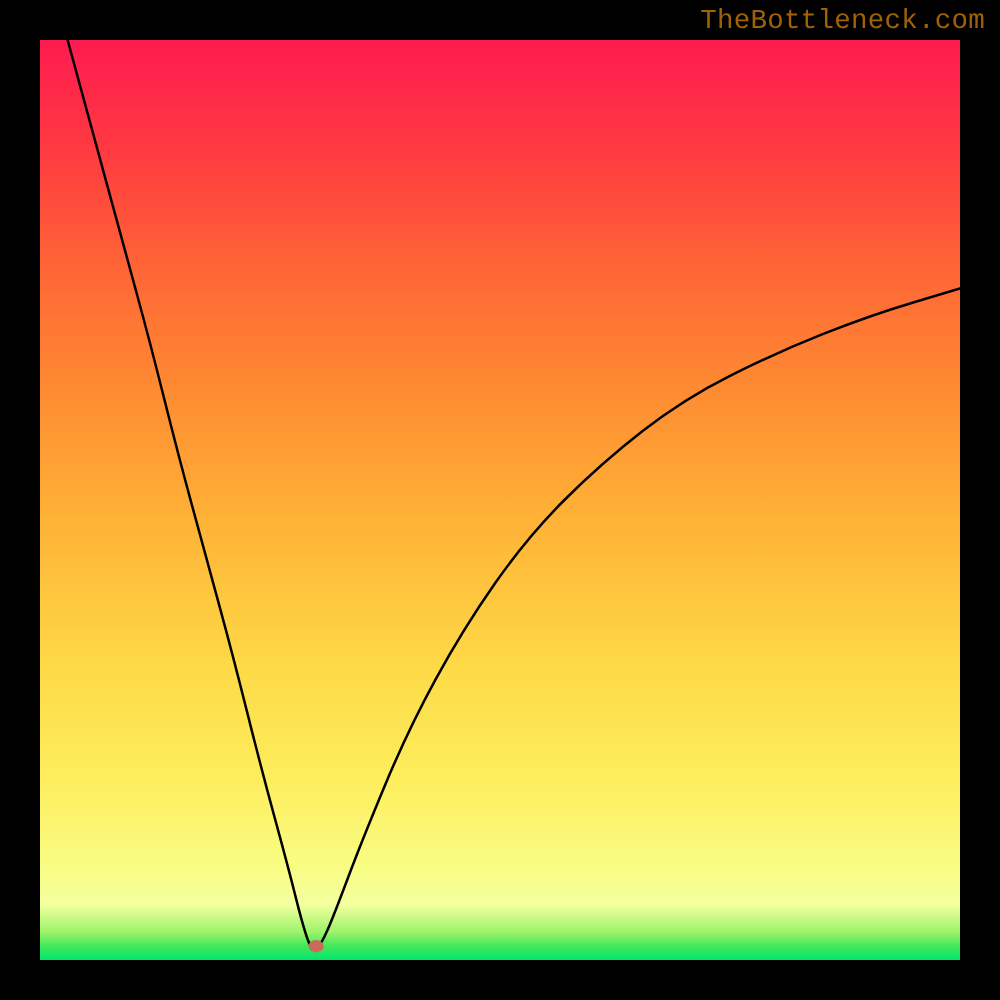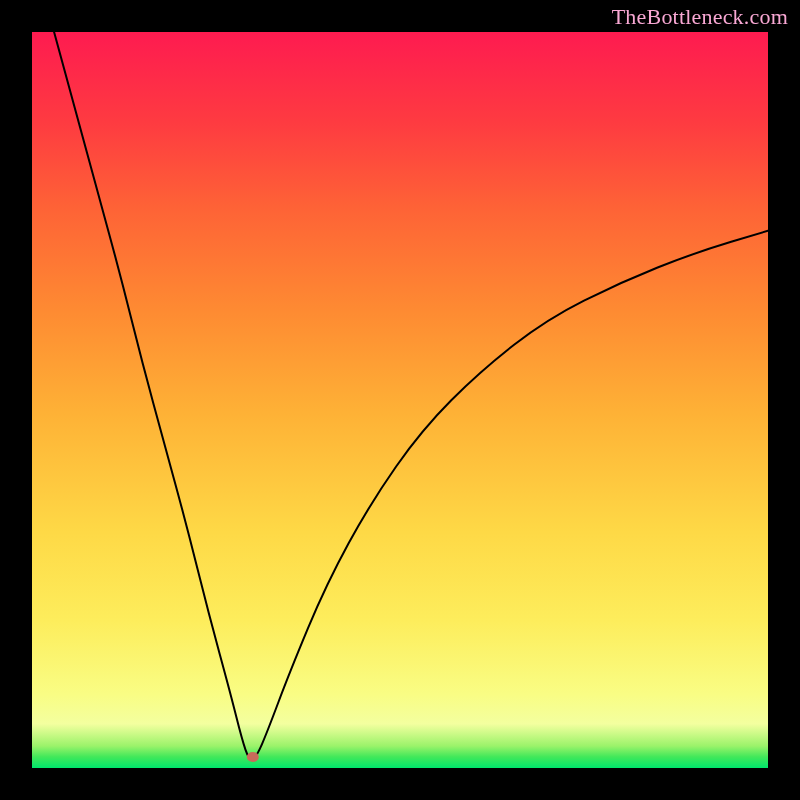--- a/index.html
+++ b/index.html
@@ -35,24 +35,24 @@
   }
   .curve {
     position: absolute;
     top: 0; left: 0;
     width: 736px; height: 736px;
   }
   .watermark {
     position: absolute;
     top: 4px;
     right: 12px;
-    font-family: Liberation Serif, serif;
+    font-family: Liberation Mono, monospace;
     font-size: 22px;
     font-weight: 500;
-    color: #f9a8d4;
+    color: #a16207;
     letter-spacing: 0.2px;
   }
 </style>
 </head>
 <body>
 
 <div class="frame">
   <div class="plot-area">
     <svg class="curve" viewBox="0 0 736 736" preserveAspectRatio="none">
       <path id="curve-path" d="M 22.08 0.00 Q 44.16 80.96 55.20 121.44 Q 66.24 161.92 77.28 202.40 Q 88.32 242.88 99.36 287.04 Q 110.40 331.20 121.44 371.68 Q 132.48 412.16 143.52 452.64 Q 154.56 493.12 165.60 537.28 Q 176.64 581.44 187.68 621.92 Q 198.72 662.40 204.24 684.48 Q 209.76 706.56 213.44 717.60 Q 217.12 728.64 220.80 726.80 Q 224.48 724.96 230.00 712.08 Q 235.52 699.20 246.56 669.76 Q 257.60 640.32 276.00 596.16 Q 294.40 552.00 316.48 511.52 Q 338.56 471.04 364.32 434.24 Q 390.08 397.44 419.52 368.00 Q 448.96 338.56 482.08 312.80 Q 515.20 287.04 552.00 268.64 Q 588.80 250.24 625.60 235.52 Q 662.40 220.80 699.20 209.76 T 736.00 198.72" fill="none" stroke="#000000" stroke-width="2" stroke-linejoin="round" stroke-linecap="round"></path>

